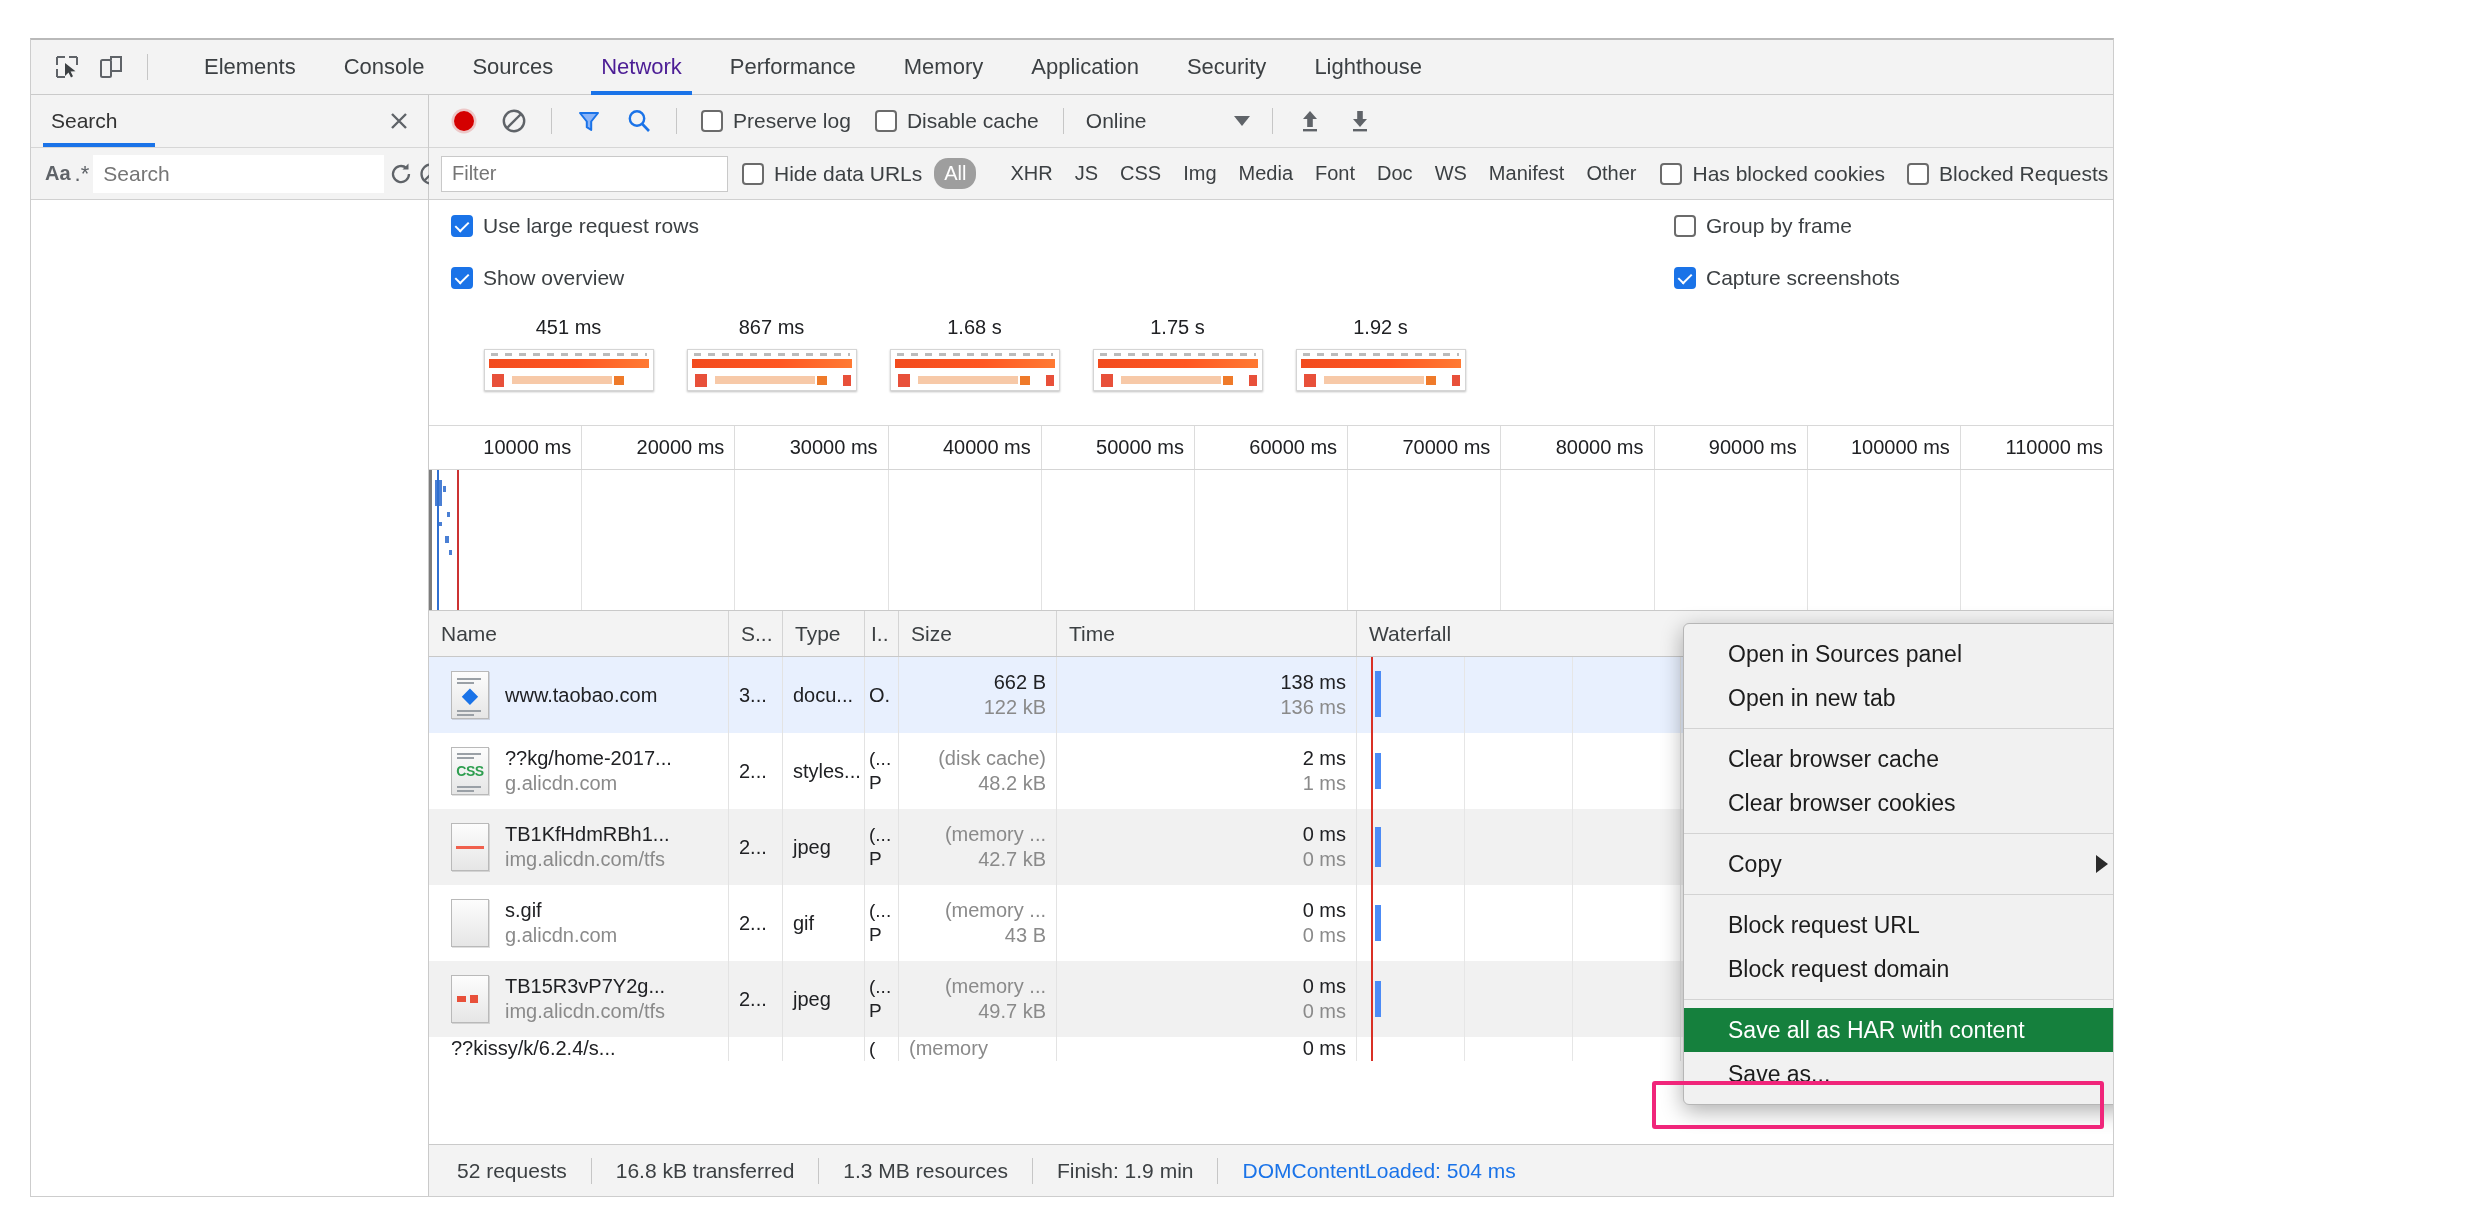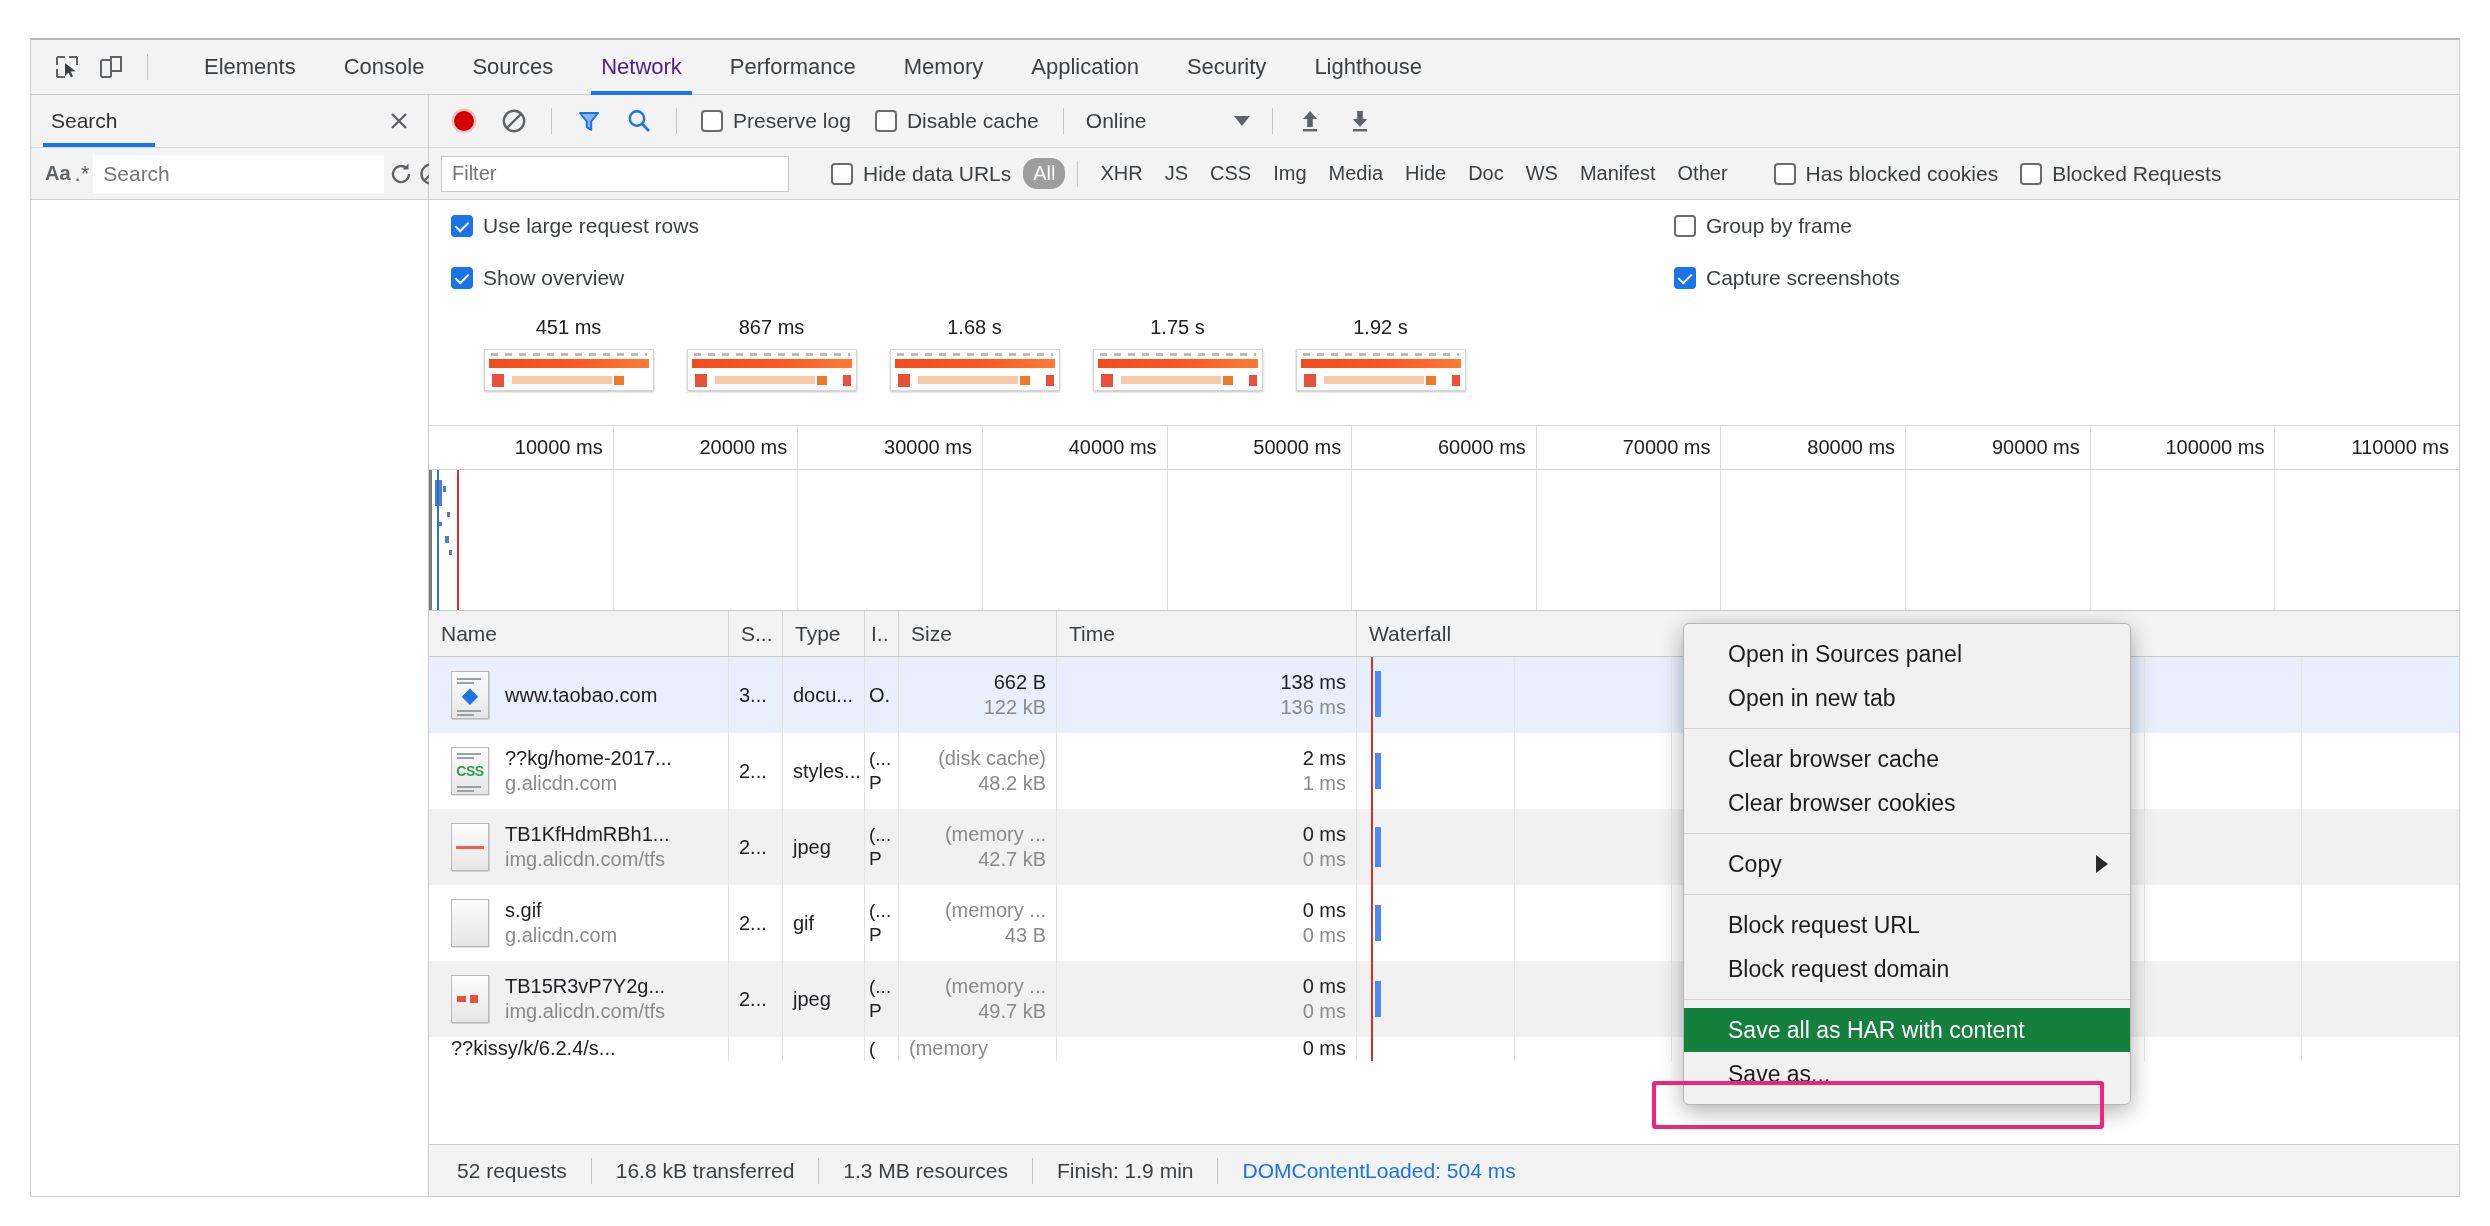--- a/index.html
+++ b/index.html
@@ -5,21 +5,21 @@
   * { box-sizing: border-box; margin: 0; padding: 0; }
   html, body {
     width: 2490px; height: 1226px;
     background: #ffffff;
     font-family: "Liberation Sans", sans-serif;
     overflow: hidden;
   }
   .devtools {
     position: absolute;
     left: 30px; top: 38px;
-    width: 2430px; height: 1159px;
+    width: 2084px; height: 1159px;
     background: #ffffff;
     border: 1px solid #cdcdcd;
     border-top: 2px solid #b9b9b9;
     display: flex; flex-direction: column;
     overflow: hidden;
   }
 
   
   .tabstrip {
     height: 55px; min-height: 55px;
@@ -443,21 +443,21 @@
           <div class="cbx"></div>
           <span class="cbx-label">Hide data URLs</span>
         </div>
         <div class="ftype sel">All</div>
         <div class="fsep"></div>
         <div class="ftype">XHR</div>
         <div class="ftype">JS</div>
         <div class="ftype">CSS</div>
         <div class="ftype">Img</div>
         <div class="ftype">Media</div>
-        <div class="ftype">Hide</div>
+        <div class="ftype">Font</div>
         <div class="ftype">Doc</div>
         <div class="ftype">WS</div>
         <div class="ftype">Manifest</div>
         <div class="ftype">Other</div>
         <div style="width:22px"></div>
         <div class="cbx-wrap">
           <div class="cbx"></div>
           <span class="cbx-label">Has blocked cookies</span>
         </div>
         <div class="cbx-wrap">

